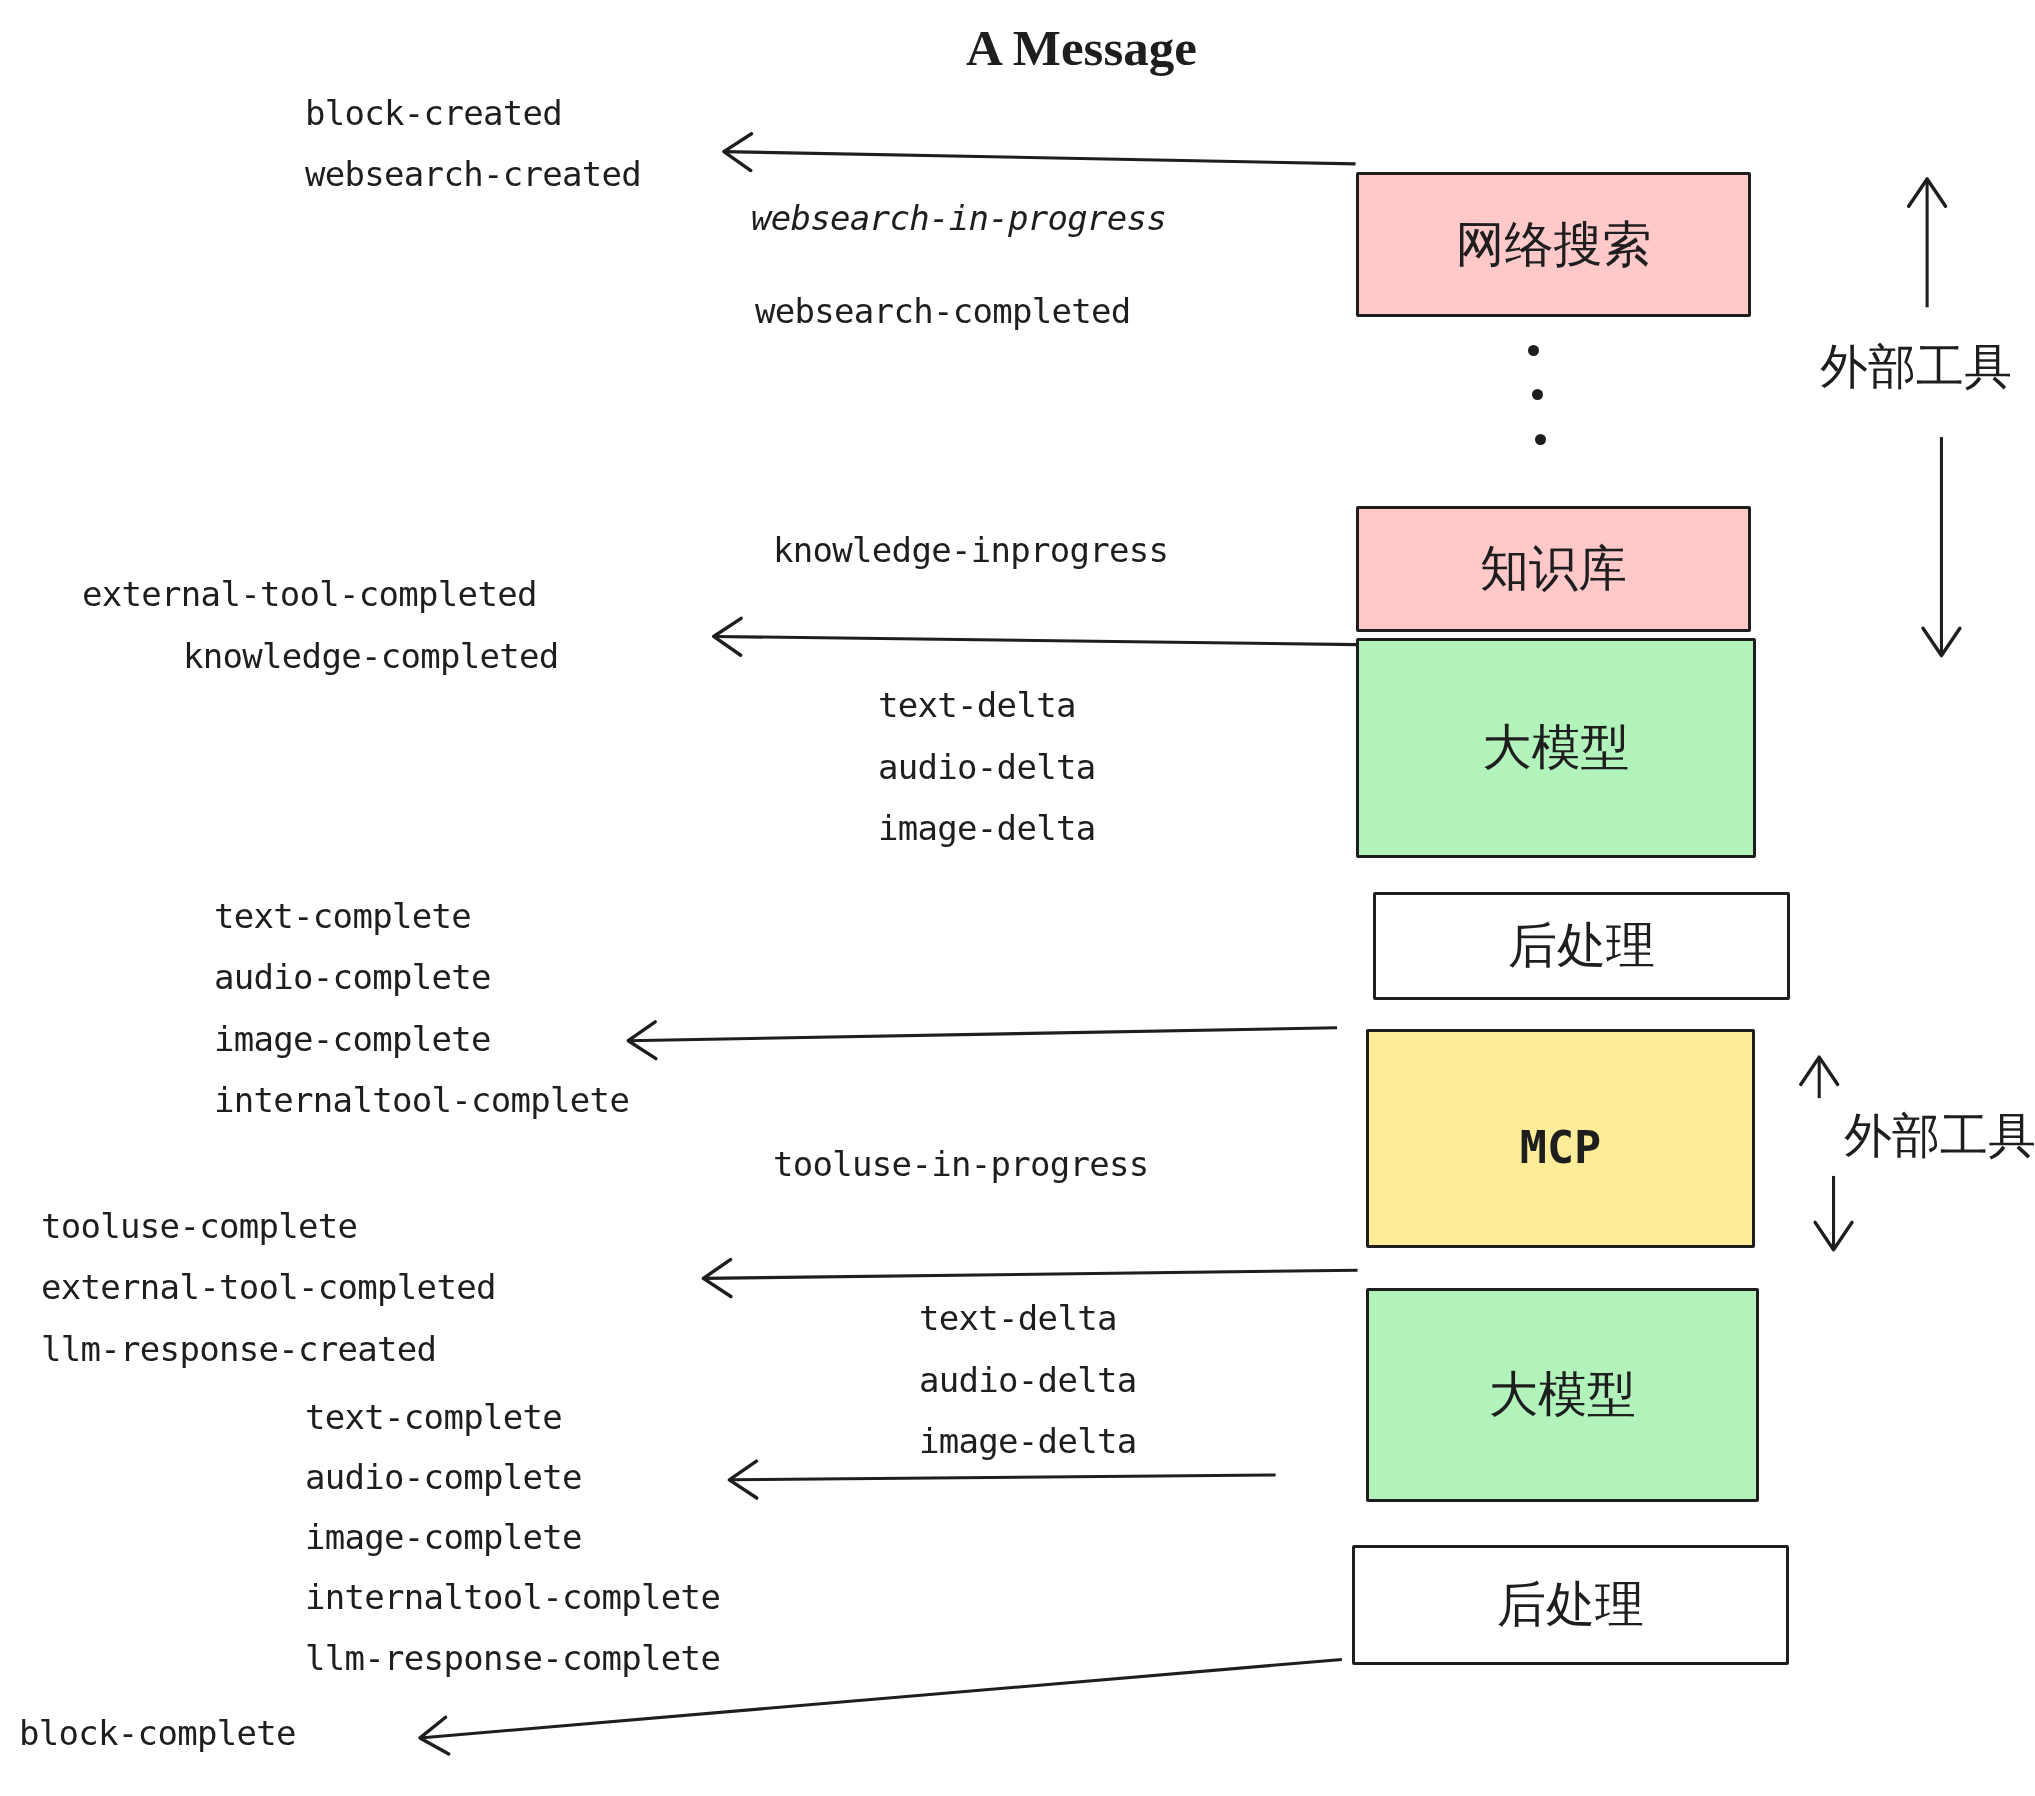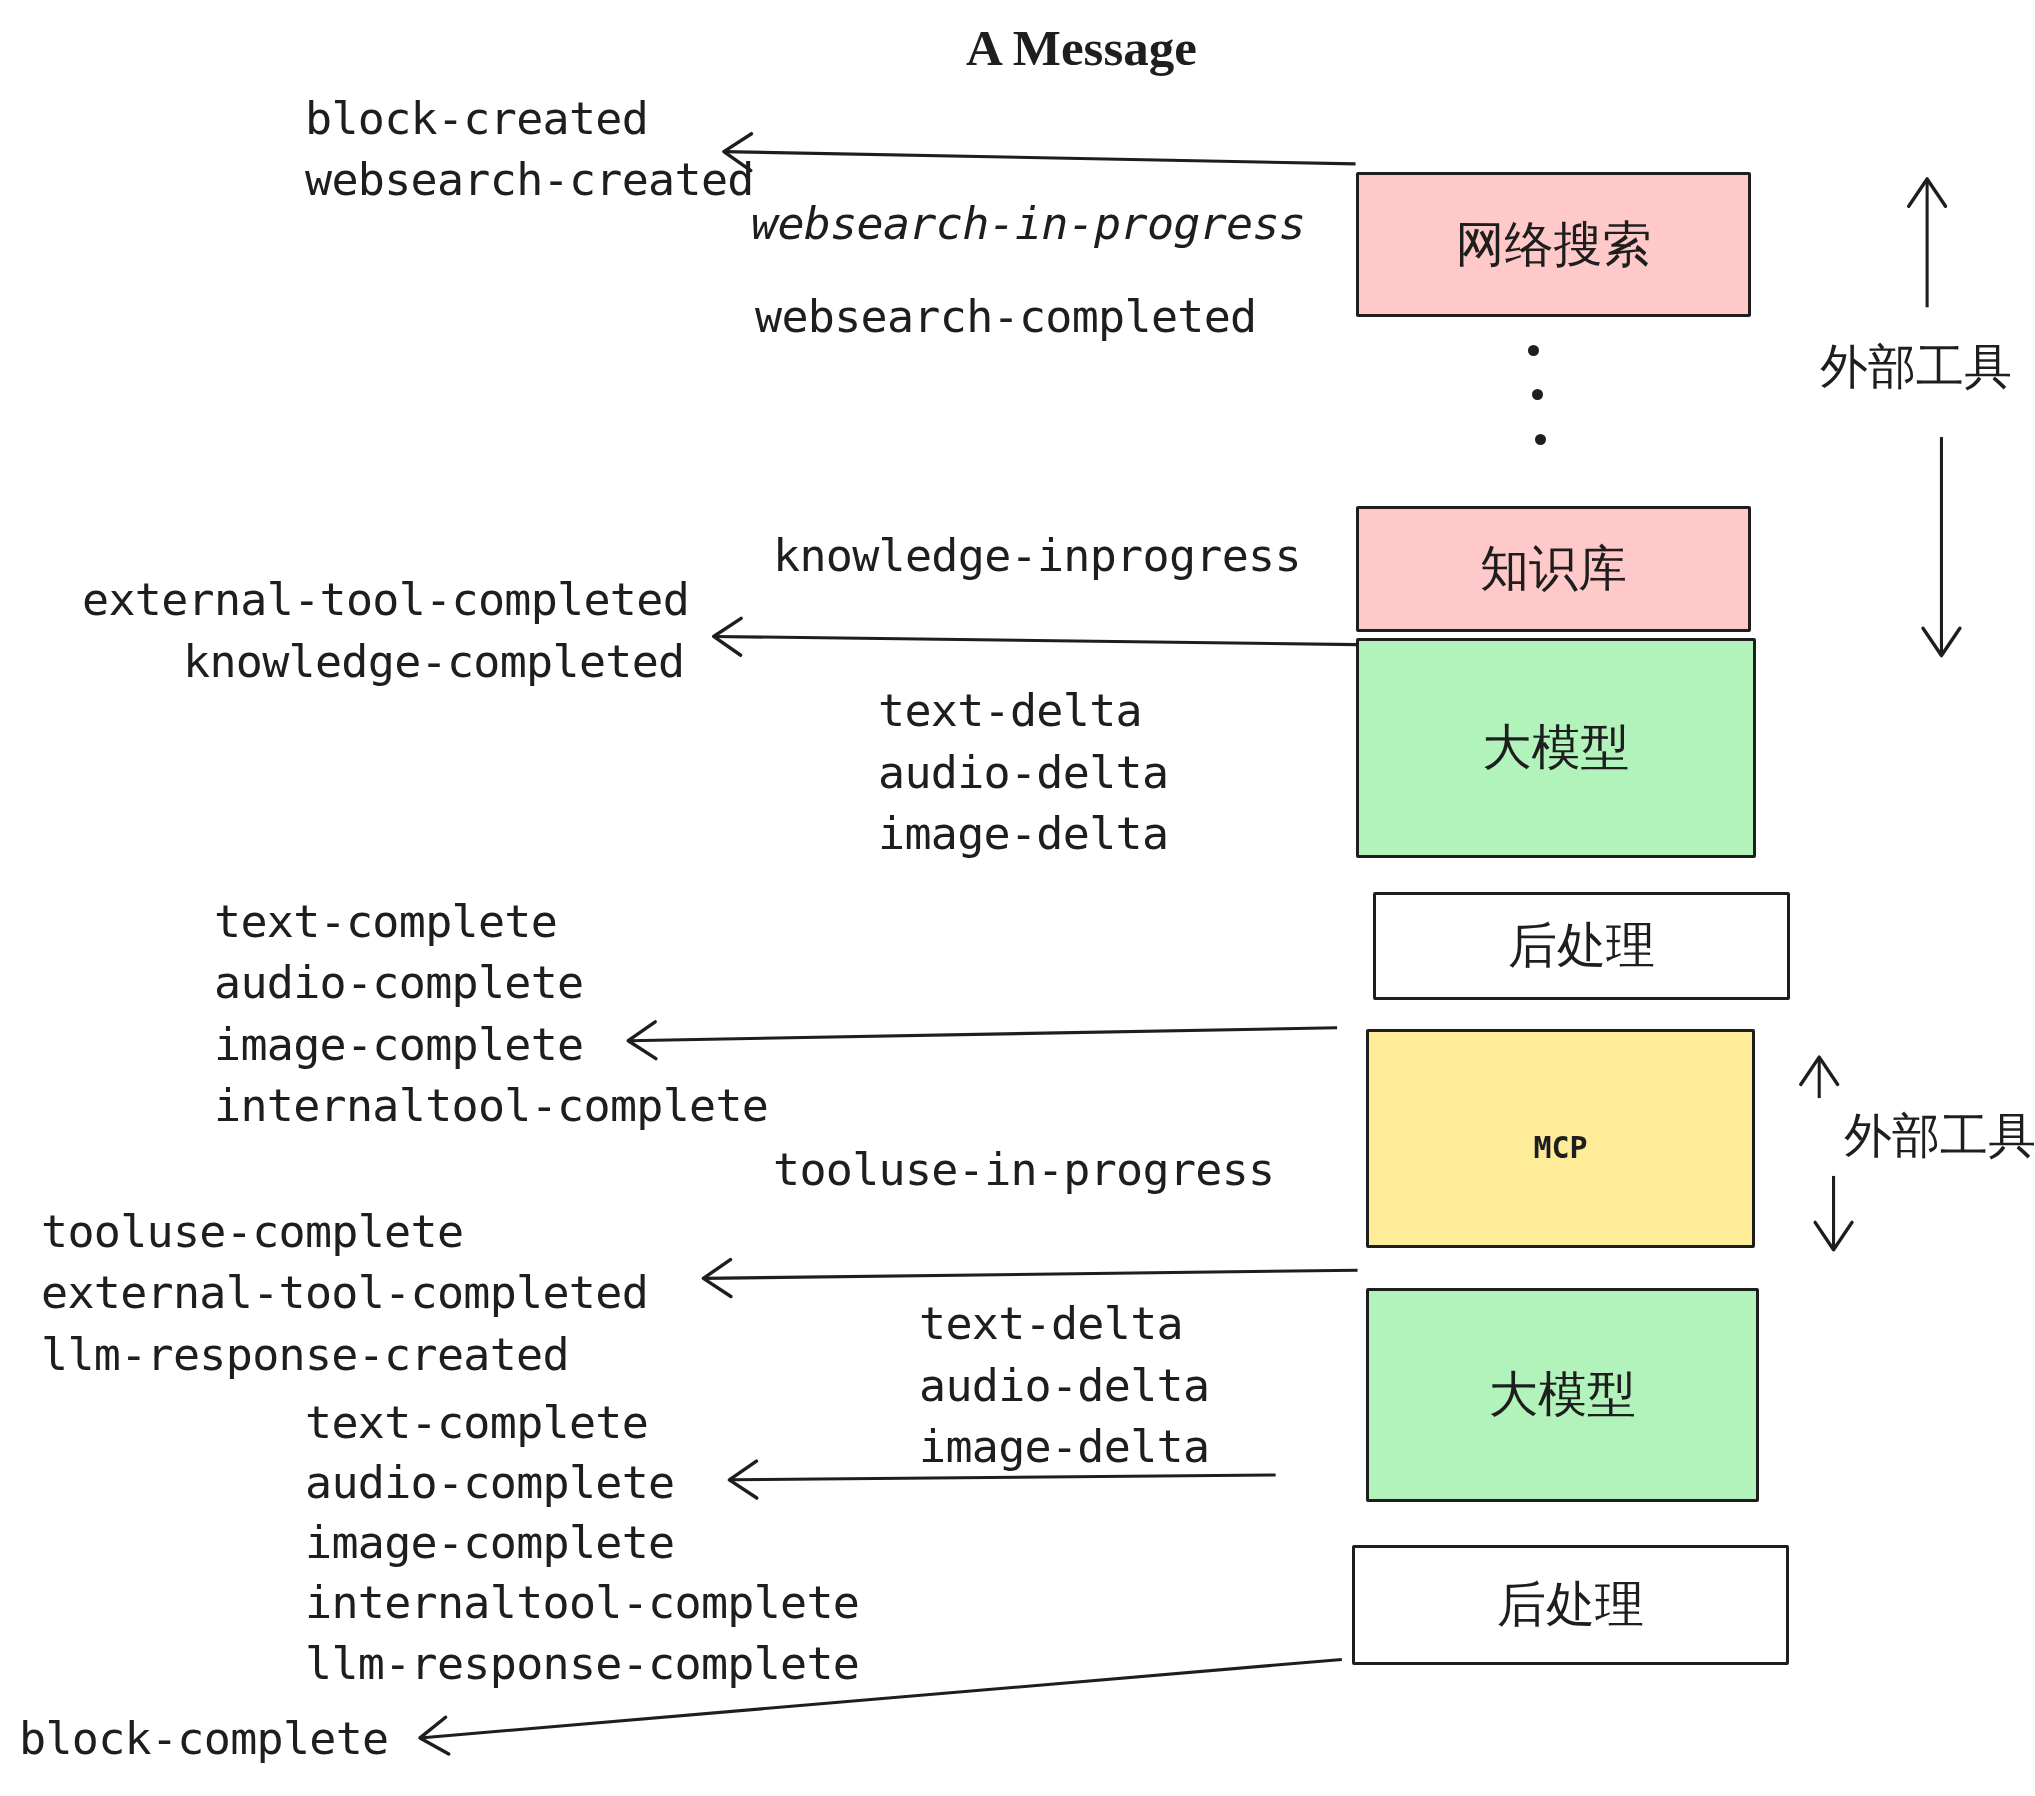--- a/index.html
+++ b/index.html
@@ -6,21 +6,21 @@
   #canvas{
     position:relative;
     width:2035px;height:1796px;
     background:#ffffff;
     font-family:"DejaVu Sans Mono","Liberation Mono",monospace;
     color:#1e1e1e;
     overflow:hidden;
   }
   .evt{
     position:absolute;
-    font-size:45px;
+    font-size:34px;
     line-height:1.0;
     white-space:nowrap;
     font-weight:500;
     letter-spacing:-0.7px;
   }
   .title{
     position:absolute;
     font-size:51px;
     font-weight:600;
     white-space:nowrap;
@@ -36,21 +36,21 @@
   }
   .node .lbl{
     font-family:"DejaVu Sans","Liberation Sans",sans-serif;
     font-size:49px;
     font-weight:500;
     white-space:nowrap;
   }
   .node .lbl.mono{
     font-family:"DejaVu Sans Mono","Liberation Mono",monospace;
     font-weight:600;
-    font-size:30px;
+    font-size:45px;
     margin-top:17px;
   }
   .side-label{
     position:absolute;
     font-family:"DejaVu Sans","Liberation Sans",sans-serif;
     font-size:48px;
     font-weight:500;
     white-space:nowrap;
   }
   .dot{

